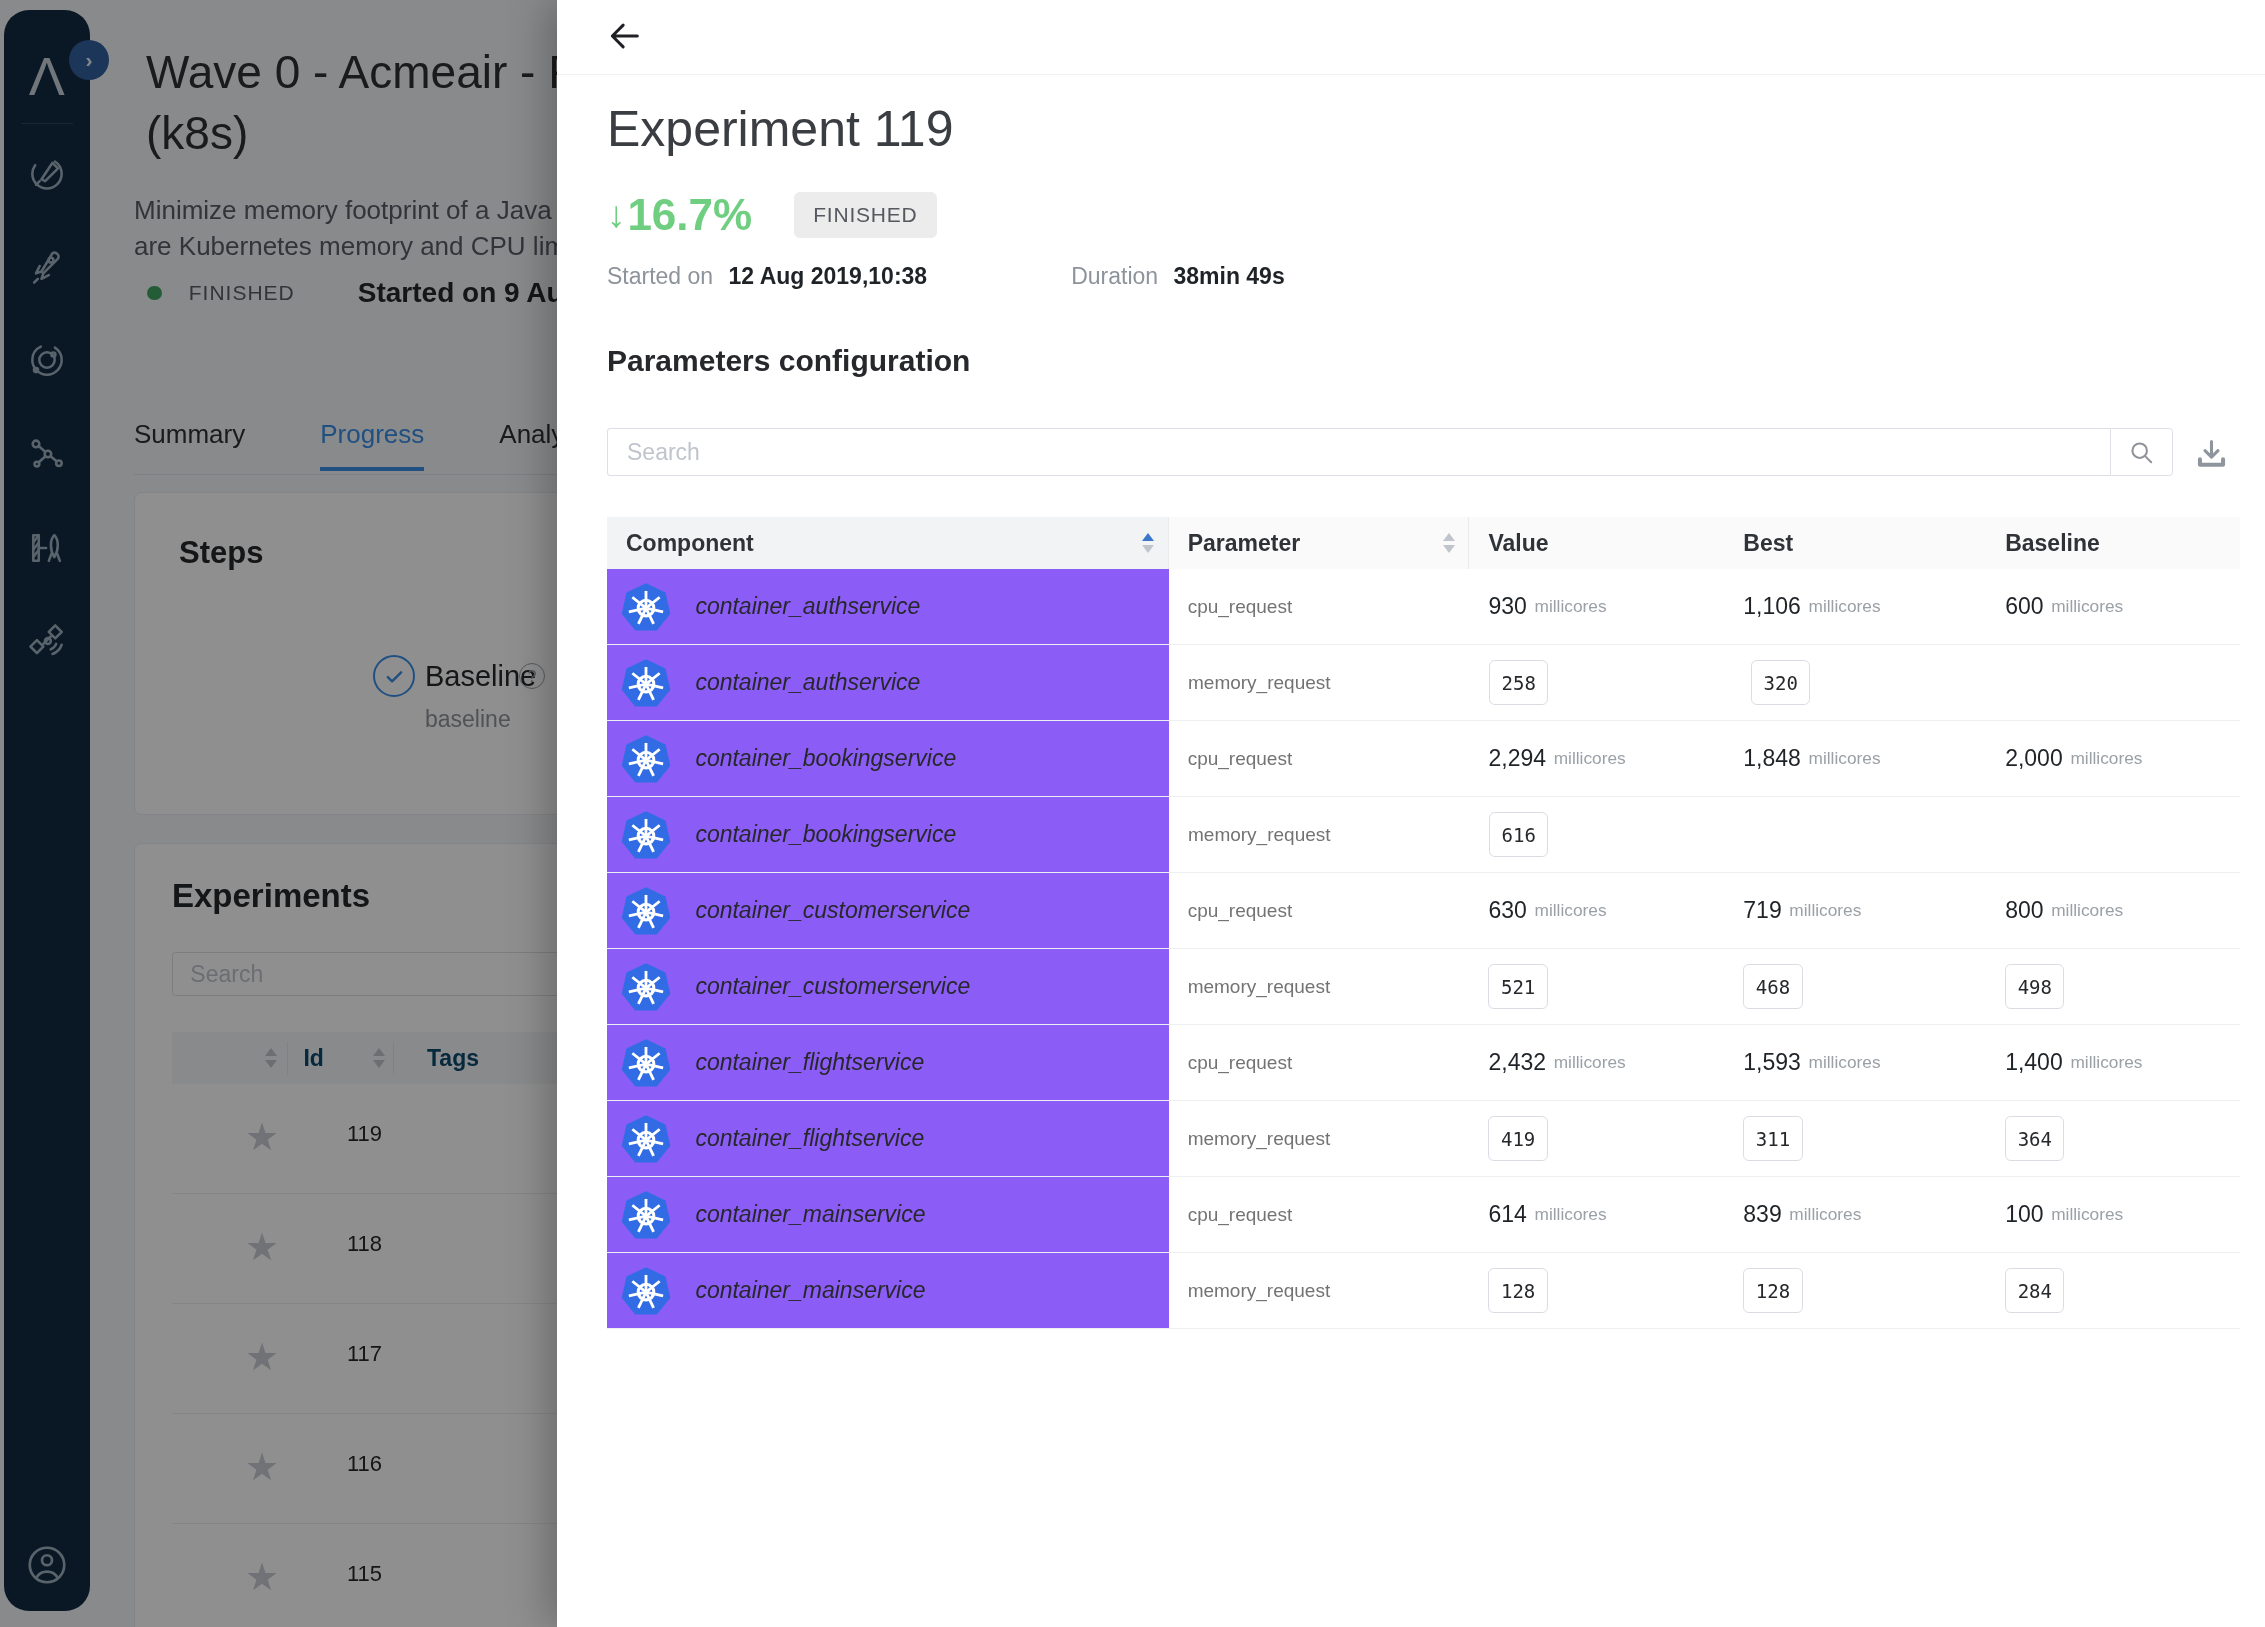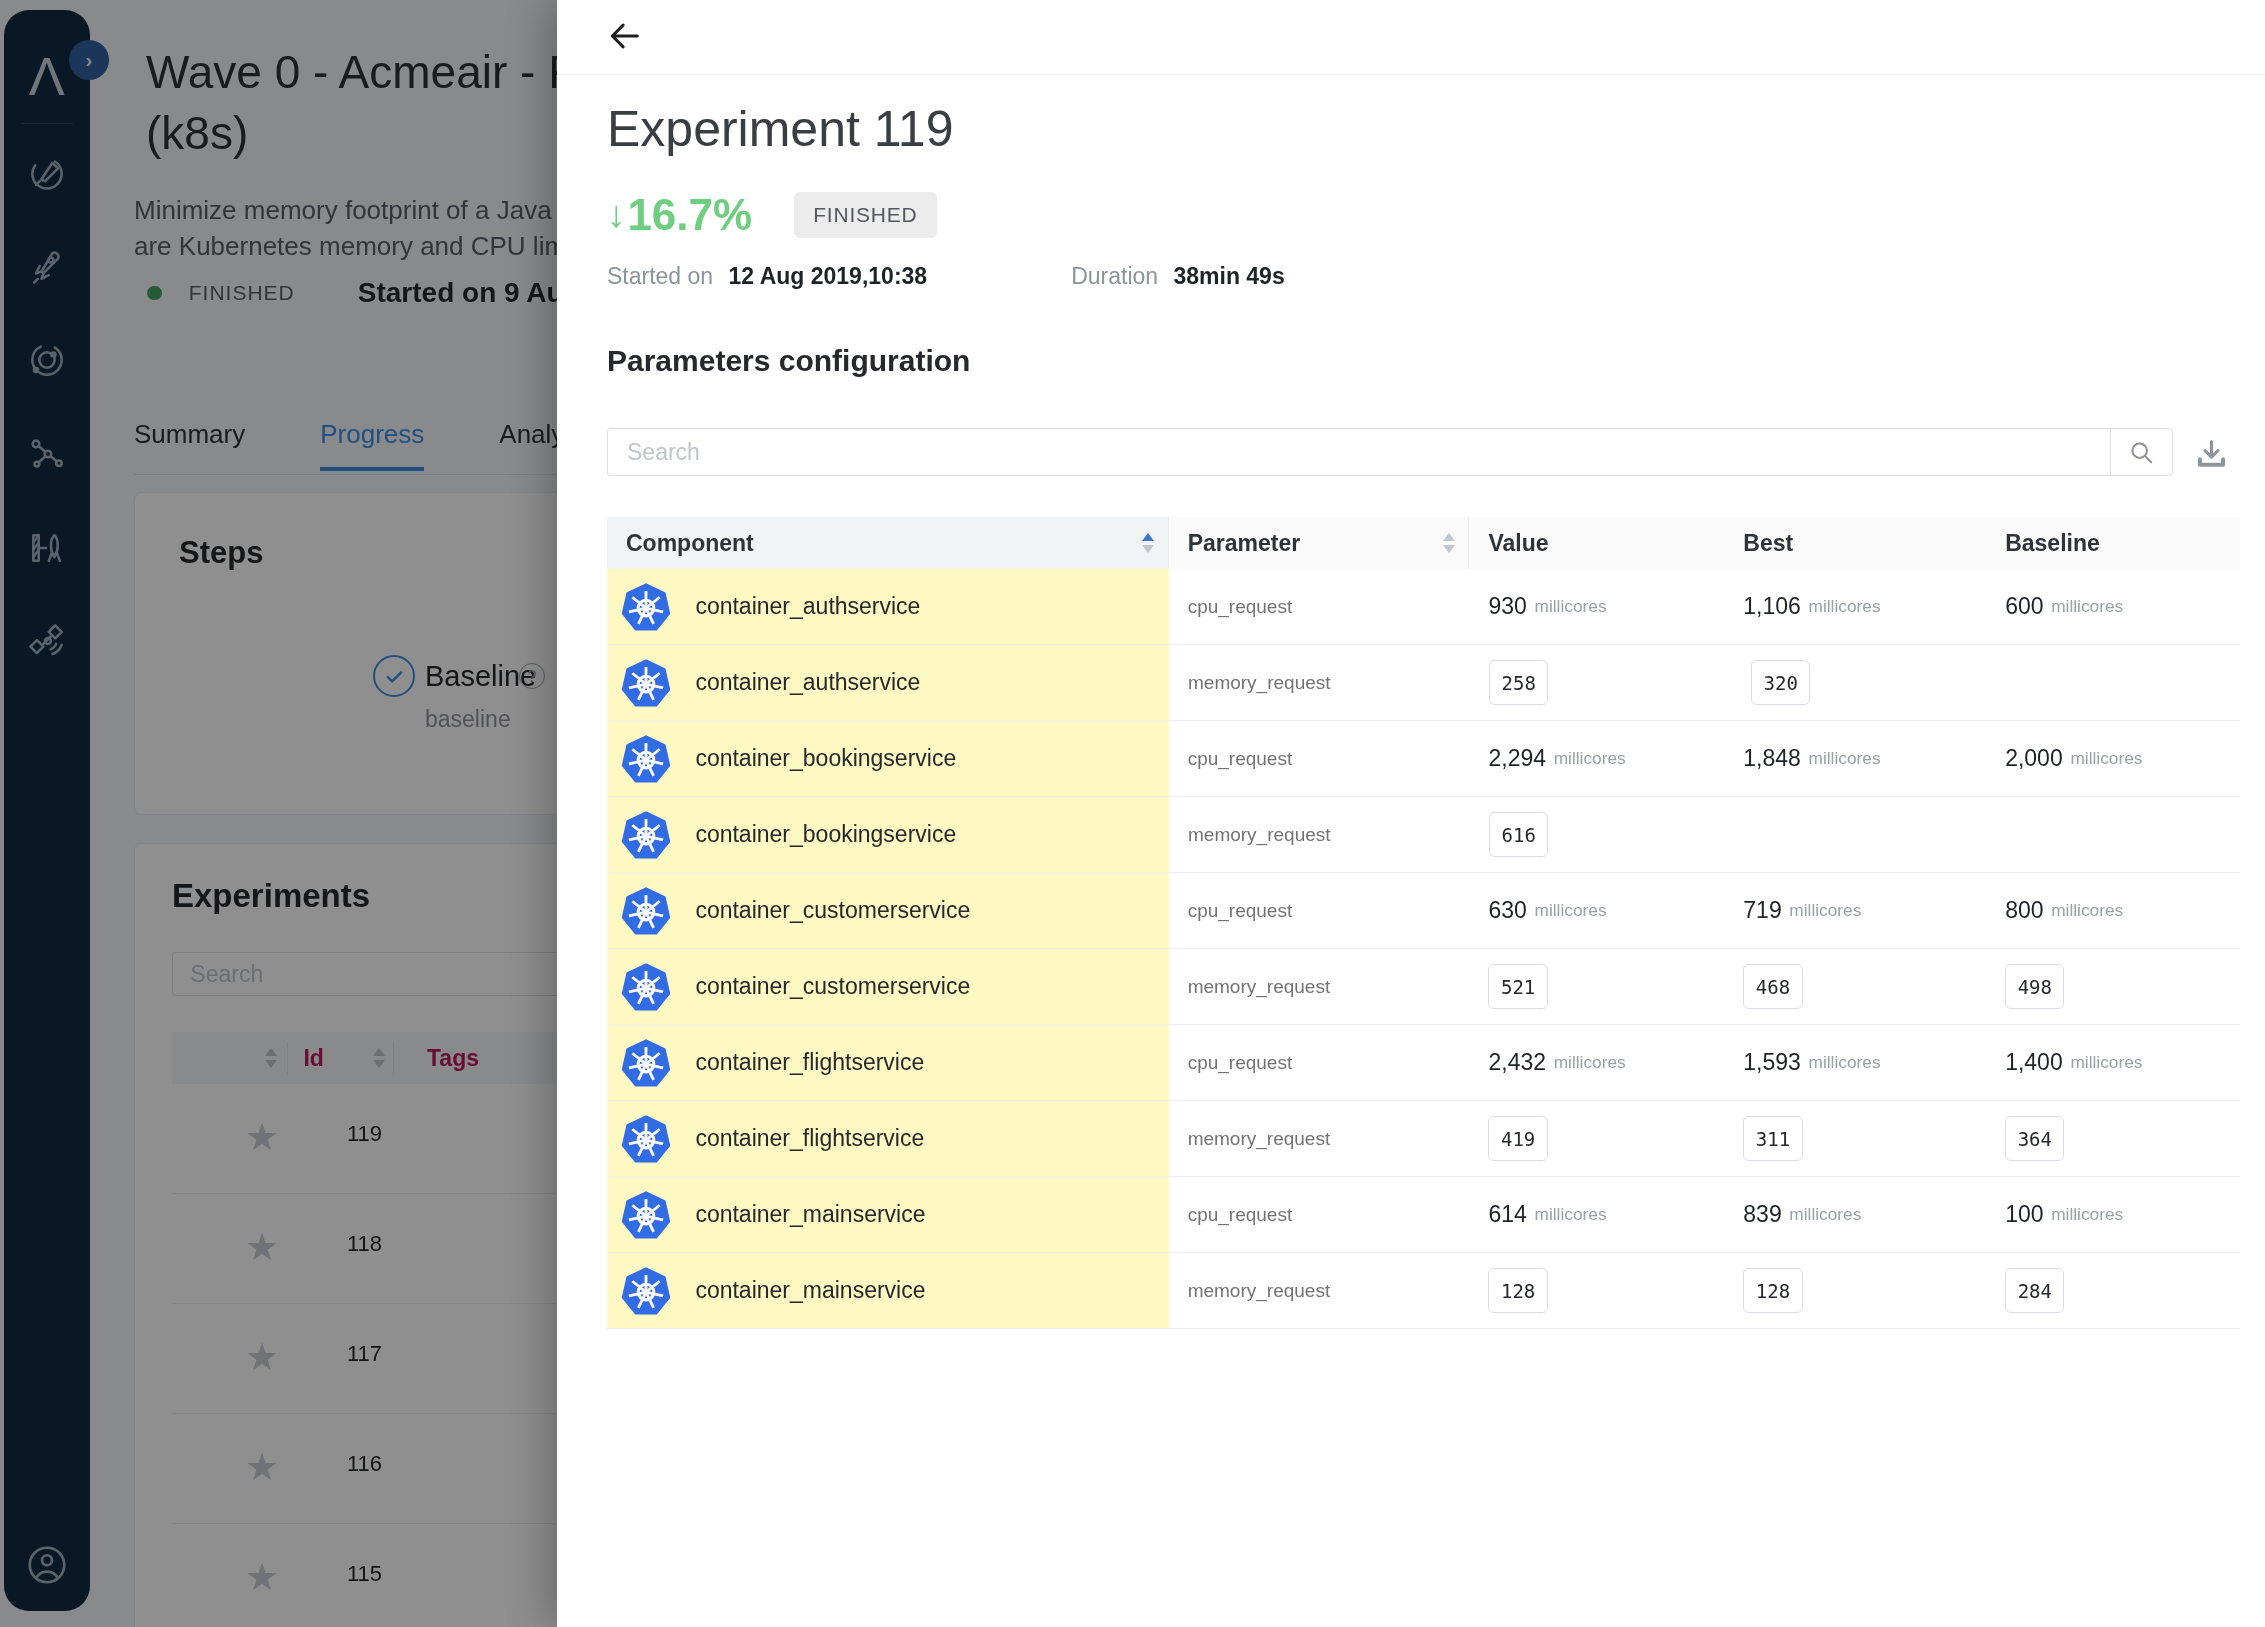--- a/index.html
+++ b/index.html
@@ -45,21 +45,21 @@
                color:#9aa0a6; font-size:16.3px; display:flex; align-items:center; justify-content:center; }
   .step-line { position:absolute; left:427px; top:182px; width:265px; height:2.9px; background:#3a8ee6; }
   .step-sub { position:absolute; left:290px; top:213px; font-size:23px; color:#909399; }
 
   .exp-card { left:0; top:843px; width:692px; height:797px; border-radius:7.7px 7.7px 0 0; }
   .exp-title { position:absolute; left:37px; top:33px; font-size:33px; font-weight:600; color:#26282b; }
   .exp-search { position:absolute; left:37px; top:108px; width:596px; height:44px; border:1px solid #dcdfe6; border-radius:3.8px;
                 font-size:23px; padding:0 17.3px; color:#303133; background:#fff; font-family:"Liberation Sans",sans-serif; }
   .exp-search::placeholder { color:#bfc4cc; }
   .exp-thead { position:absolute; left:37px; top:188px; width:655px; height:52px; background:#f5f6f8; display:flex; align-items:center; }
-  .exp-th { height:33px; display:flex; align-items:center; font-size:23px; font-weight:600; color:#be185d;gap:40px; }
+  .exp-th { height:33px; display:flex; align-items:center; font-size:23px; font-weight:600; color:#0c4a6e;gap:40px; }
   .exp-th.fav { width:115px; justify-content:flex-end; padding-right:9.6px; }
   .exp-th.id { width:106px; border-left:1px solid #e4e7eb; padding-left:15.4px; }
   .exp-th.tags { flex:1; border-left:1px solid #e4e7eb; padding-left:33px; }
   .exp-rows { position:absolute; left:37px; top:240px; width:655px; }
   .exp-row { height:110px; border-bottom:1px solid #ebeef5; position:relative; }
   .exp-star { position:absolute; left:73px; top:27px; font-size:38px; color:#c8ccd4; line-height:52px; }
   .exp-id { position:absolute; left:175px; top:37px; font-size:22px; color:#26282b; }
 
   .sorter { display:inline-flex; flex-direction:column; gap:3.8px; margin-left:9.6px; }
   .car-up { width:0; height:0; border-left:6.7px solid transparent; border-right:6.7px solid transparent; border-bottom:8.6px solid #c0c4cc; }
@@ -96,21 +96,21 @@
   .p-table { position:absolute; left:50px; top:517px; width:1633px; }
   .t-head { display:flex; height:52px; background:#fafafa; align-items:center; }
   .t-hc { height:100%; display:flex; align-items:center; padding-left:19px; font-size:23px; font-weight:600; color:#2f3338; }
   .t-hc.comp { width:562px; background:#f2f3f5; border-right:1px solid #e9ebef; justify-content:space-between; padding-right:13.4px; }
   .t-hc.param { width:301px; border-right:1px solid #e9ebef; justify-content:space-between; padding-right:13.4px; }
   .t-hc.val { width:255px; }
   .t-hc.best { width:262px; }
   .t-hc.base { width:254px; }
   .t-row { display:flex; height:76px; border-bottom:1px solid #edeff3; align-items:center; }
   .t-c { height:100%; display:flex; align-items:center; padding-left:19px; }
-  .t-c.comp { width:562px; background:#fef9c3; padding-left:13.4px; }
+  .t-c.comp { width:562px; background:#8b5cf6; padding-left:13.4px;font-style:italic; }
   .t-c.param { width:301px; font-size:19px; color:#737373; }
   .t-c.val { width:255px; } .t-c.best { width:262px; } .t-c.base { width:254px; }
   .comp-name { margin-left:23px; font-size:23px; color:#26282b; }
   .num { font-size:23px; color:#1f2327; }
   .unit { font-size:17.3px; color:#9aa0a6; margin-left:7.7px; }
   .valbox { display:inline-block; border:1px solid #d9dde3; border-radius:5.8px; padding:10.6px 11.5px; min-width:52px; text-align:center;
             font-family:"DejaVu Sans Mono", monospace; font-size:19px; color:#26282b; background:#fff; }
   .k8s { width:52px; height:52px; display:flex; }
 </style>
 </head>

